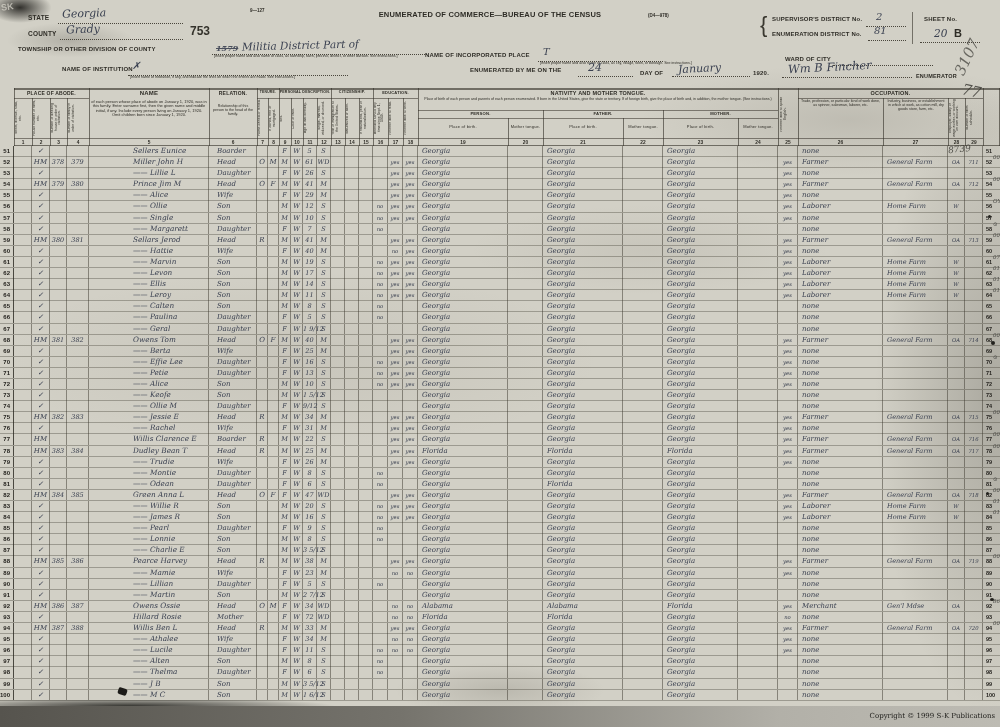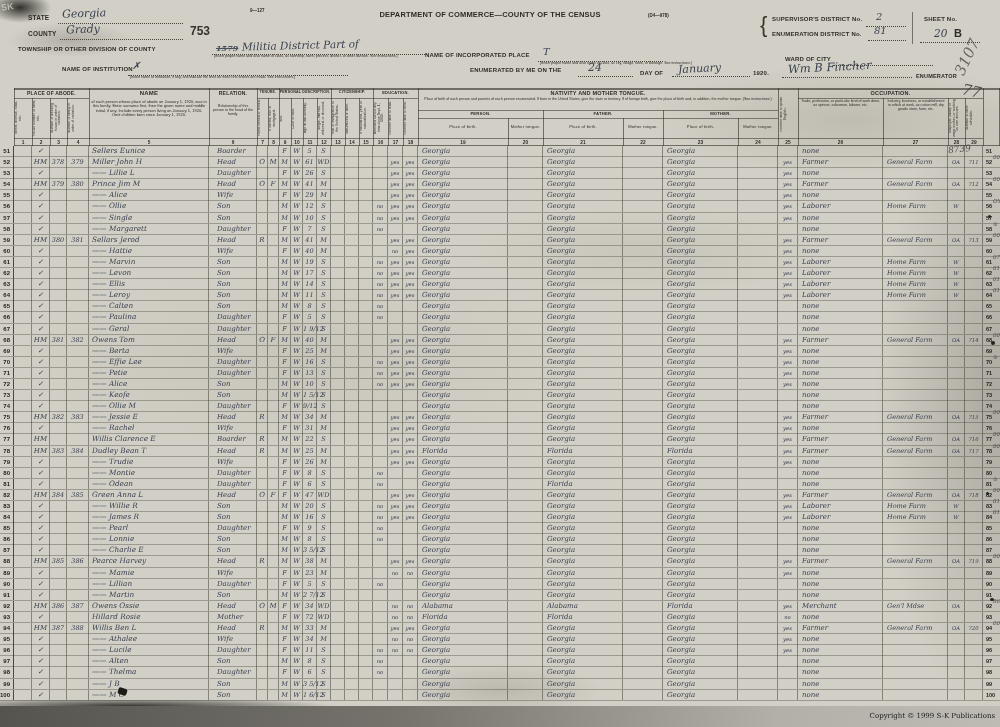--- a/index.html
+++ b/index.html
@@ -45,21 +45,21 @@
   .note{font-size:3.6px;line-height:1.12;text-align:center;color:#3a372f;}
   .vt{writing-mode:vertical-rl;transform:rotate(180deg);font-size:3.5px;line-height:1.05;
       text-align:center;padding-left:1px;color:#3a372f;}
   .colnum{font-weight:bold;font-size:4.8px;text-align:center;line-height:8px;}
   #rows{position:absolute;left:0;top:58px;width:1000px;}
   .row{display:grid;height:11.1px;box-sizing:border-box;border-bottom:1px solid rgba(58,54,44,.35);
     grid-template-columns:14px 18px 18px 17px 22px 120px 48px 11px 11px 12px 12px 14px 14px 14px 14px 14px 15px 15px 15px 90px 35px 80px 40px 75px 40px 20px 85px 65px 17px 18px 17px;}
   .cell{border-right:1px solid rgba(58,54,44,.5);height:100%;box-sizing:border-box;position:relative;overflow:visible;}
   .cell.hw{font-family:"DejaVu Serif",serif;font-style:italic;color:#3a4050;font-size:7px;line-height:10.5px;white-space:nowrap;}
   .c{text-align:center;} .sm{font-size:6.5px!important;} .xs{font-size:5.3px!important;}
-  .pl{padding-left:4px;} .name{font-size:7.3px!important;padding-left:3px;} .rel{padding-left:8px;}
+  .pl{padding-left:4px;} .name{font-size:7.3px!important;padding-left:3px;margin-left:41px;} .rel{padding-left:8px;}
   .lnum{font:bold 6px "Liberation Sans",sans-serif;color:#24221e;text-align:right;padding:2px 3px 0 0;border-right:1.4px solid rgba(40,38,30,.8);}
   .rnum{font:bold 5.5px "Liberation Sans",sans-serif;color:#24221e;text-align:left;padding:2px 0 0 3px;border-right:none;}
   .pmark{position:absolute;left:10px;top:-3px;font:italic 5.5px "DejaVu Serif",serif;color:#4c4c48;}
 </style>
 </head>
 <body>
 
 <div id="paper">
   <div id="blob1"></div>
   <div id="sk">SK</div>
@@ -68,21 +68,21 @@
 
   <div class="pr lbl" style="left:28px;top:14px;">STATE</div>
   <div class="sig" style="left:62px;top:7px;font-size:11px;transform:rotate(-2deg);">Georgia</div>
   <div class="fill" style="left:58px;top:22px;width:125px;"></div>
 
   <div class="pr lbl" style="left:28px;top:30px;">COUNTY</div>
   <div class="sig" style="left:66px;top:23px;font-size:11px;transform:rotate(-2deg);">Grady</div>
   <div class="fill" style="left:60px;top:38px;width:123px;"></div>
   <div class="pr" style="left:190px;top:24px;font-weight:bold;font-size:12px;color:#35332c;">753</div>
 
-  <div class="pr" style="left:340px;top:10px;width:300px;text-align:center;font-weight:bold;font-size:7.5px;letter-spacing:.2px;">DEPARTMENT OF COMMERCE—COUNTY OF THE CENSUS</div>
+  <div class="pr" style="left:340px;top:10px;width:300px;text-align:center;font-weight:bold;font-size:7.5px;letter-spacing:.2px;">ENUMERATED OF COMMERCE—BUREAU OF THE CENSUS</div>
   <div class="pr tiny" style="left:648px;top:13px;font-size:4.5px;font-weight:bold;">(D4—978)</div>
 
   <div class="pr lbl" style="left:18px;top:46px;font-size:6px;">TOWNSHIP OR OTHER DIVISION OF COUNTY</div>
   <div class="sig" style="left:216px;top:43px;font-size:8px;text-decoration:line-through;color:#4a4f5c;font-weight:bold;">1579</div>
   <div class="sig" style="left:242px;top:39px;font-size:10.5px;transform:rotate(-1.5deg);">Militia District Part of</div>
   <div class="fill" style="left:212px;top:53px;width:215px;"></div>
   <div class="pr tiny" style="left:214px;top:55px;width:215px;white-space:normal;line-height:1.1;">[Insert proper name and also name of class, as township, town, precinct, district, or other division. See instructions.]</div>
 
   <div class="pr lbl" style="left:62px;top:66px;font-size:6px;">NAME OF INSTITUTION</div>
   <div class="sig" style="left:132px;top:60px;font-size:10px;">✗</div>

